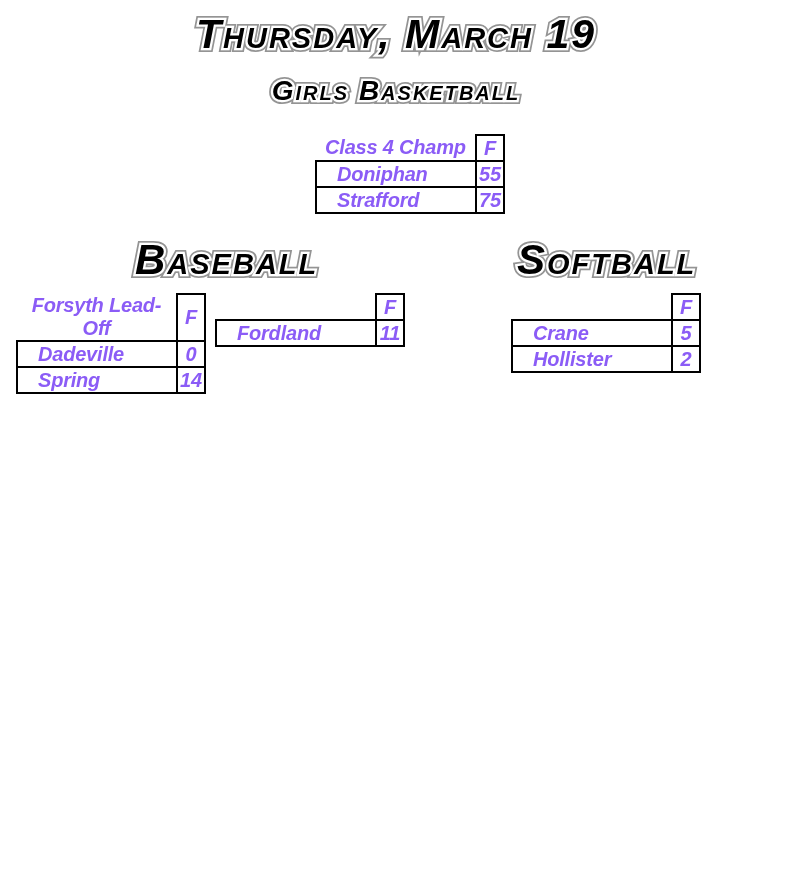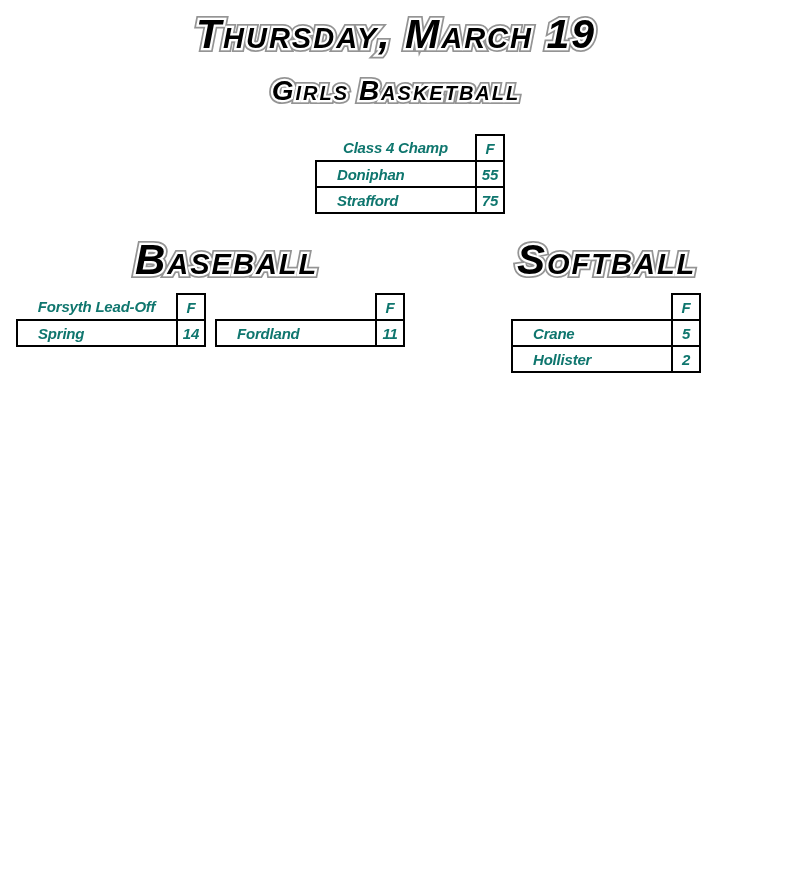--- a/index.html
+++ b/index.html
@@ -56,23 +56,23 @@
   .size-title   { font-size: 41px; }
   .size-sport   { font-size: 28px; }
   .size-section { font-size: 42px; }
   .abs-heading  { position: absolute; }
 
   
   table.scorebox {
     position: absolute;
     border-collapse: collapse;
     font-weight: bold;
-    font-size: 15px;
+    font-size: 20px;
     letter-spacing: -0.2px;
-    color: #0f766e;
+    color: #8b5cf6;
     table-layout: fixed;
   }
   table.scorebox td {
     height: 24px;
     vertical-align: middle;
     overflow: hidden;
   }
   td.teamcell {
     width: 118px;
     padding: 0 20px;
@@ -142,20 +142,24 @@
     <span class="layer-fill">Softball</span>
   </div>
 
   <table class="scorebox" style="left: 16px; top: 293px;">
     <tbody>
         <tr class="hdr">
       <td class="titlecell">Forsyth Lead-Off</td>
       <td class="scorecell">F</td>
     </tr>
     <tr>
+      <td class="teamcell">Dadeville</td>
+      <td class="scorecell">0</td>
+    </tr>
+    <tr>
       <td class="teamcell">Spring</td>
       <td class="scorecell">14</td>
     </tr>
   </tbody>
     </table>
 
   <table class="scorebox" style="left: 215px; top: 293px;">
     <tbody>
         <tr class="hdr">
       <td class="titlecell"></td>

